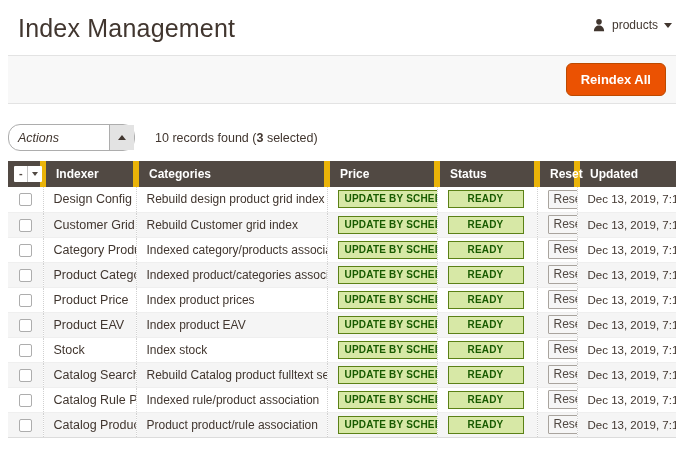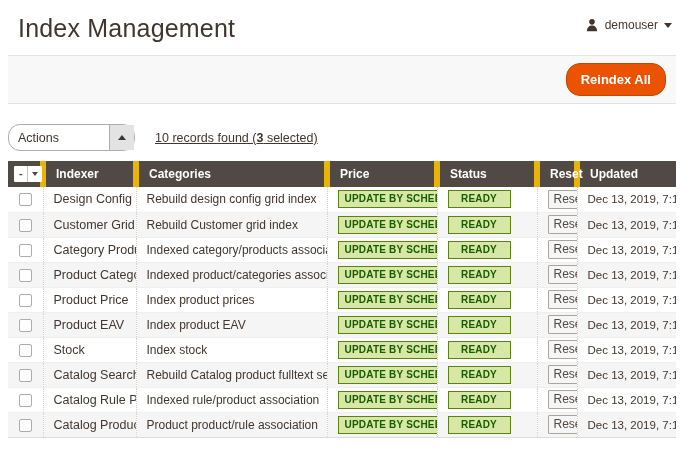--- a/index.html
+++ b/index.html
@@ -31,39 +31,39 @@
     margin: 0 8px; height: 49px;
     background: #f8f8f8;
     border-top: 1px solid #e3e3e3; border-bottom: 1px solid #e3e3e3;
     display: flex; align-items: center; justify-content: flex-end;
     padding-right: 10px;
   }
   .reindex-btn {
     background: #eb5202; border: 1px solid #bc4a00; color: #fff;
     font-family: "Liberation Sans", sans-serif;
     font-size: 13px; font-weight: bold; padding: 8px 14px;
-    border-radius: 14px; cursor: pointer;
+    border-radius: 6px; cursor: pointer;
   }
 
   
   .toolbar { margin: 20px 8px 10px 8px; display: flex; align-items: center; height: 27px; }
   .actions-select {
     display: inline-flex; align-items: stretch; width: 127px; height: 27px;
-    border: 1px solid #adadad; background: #fff; cursor: pointer; border-radius: 12px;
+    border: 1px solid #adadad; background: #fff; cursor: pointer; border-radius: 12px; font-style: italic;
   }
   .actions-select .sel-label { flex: 1; font-size: 12.5px; padding: 6px 0 0 9px; color: #41362f; }
   .actions-select .sel-caret {
     width: 25px; border-left: 1px solid #adadad; background: #e3e3e3;
     display: flex; align-items: center; justify-content: center;
   }
   .caret-up {
     width: 0; height: 0; border-left: 4px solid transparent;
     border-right: 4px solid transparent; border-bottom: 5px solid #41362f;
   }
-  .records-found { margin-left: 20px; font-size: 12.5px; color: #41362f; text-decoration: underline; }
+  .records-found { margin-left: 20px; font-size: 12.5px; color: #41362f; }
   .records-found b { font-weight: bold; }
 
   
   table.grid {
     width: 668px; margin: 0 8px; border-collapse: collapse; table-layout: fixed;
     font-size: 12.5px;
   }
   table.grid thead th {
     background: #514943; color: #fff; font-size: 12px; font-weight: bold;
     text-align: left; padding: 6px 10px; height: 26px;
@@ -106,42 +106,42 @@
     display: inline-block; width: 13px; height: 13px; background: #fff;
     border: 1px solid #adadad; border-radius: 2px; vertical-align: middle; cursor: pointer;
   }
 
   
   .badge {
     display: inline-block; font-size: 10px; font-weight: bold; letter-spacing: .2px;
     color: #185b00; background: #d7e8a6; border: 1px solid #5b8116;
     padding: 2px 6px 2px 6px; line-height: 12px; vertical-align: middle;
   }
-  .badge-status { width: 63px; text-align: center; padding-left: 2px; padding-right: 2px; }
+  .badge-status { width: 76px; text-align: center; padding-left: 2px; padding-right: 2px; }
 
   
   .reset-btn {
     font-family: "Liberation Sans", sans-serif;
     font-size: 12px; color: #514943; background: #f6f6f6;
     border: 1px solid #a9a49e; border-radius: 1px; padding: 1px 5px 2px 5px; cursor: pointer;
   }
 </style>
 </head>
 <body>
 
 <div class="page-header">
   <h1 class="page-title">Index Management</h1>
   <div class="user-menu">
     <span class="user-icon">
       <svg width="14" height="14" viewBox="0 0 16 16">
         <circle cx="8" cy="4.4" r="3.2" fill="#41362f"></circle>
         <path d="M2.2 15 C2.2 10.8 5 8.6 8 8.6 C11 8.6 13.8 10.8 13.8 15 Z" fill="#41362f"></path>
       </svg>
     </span>
-    <span class="user-name">demouser</span>
+    <span class="user-name">products</span>
     <span class="caret-down"></span>
   </div>
 </div>
 
 <div class="actions-band">
   <button class="reindex-btn">Reindex All</button>
 </div>
 
 <div class="toolbar">
   <div class="actions-select">
@@ -182,21 +182,21 @@
       <th>Reset</th>
       <th>Updated</th>
     </tr>
   </thead>
   <tbody id="grid-body">
   <tr>
     <td>
       <span class="row-checkbox"></span>
     </td>
     <td>Design Config Grid</td>
-    <td class="cell-desc">Rebuild design config grid index</td>
+    <td class="cell-desc">Rebuild design product grid index</td>
     <td>
       <span class="badge">UPDATE BY SCHEDULE</span>
     </td>
     <td>
       <span class="badge badge-status">READY</span>
     </td>
     <td>
       <button class="reset-btn">Reset</button>
     </td>
     <td class="cell-updated">Dec 13, 2019, 7:12:39 AM</td>

